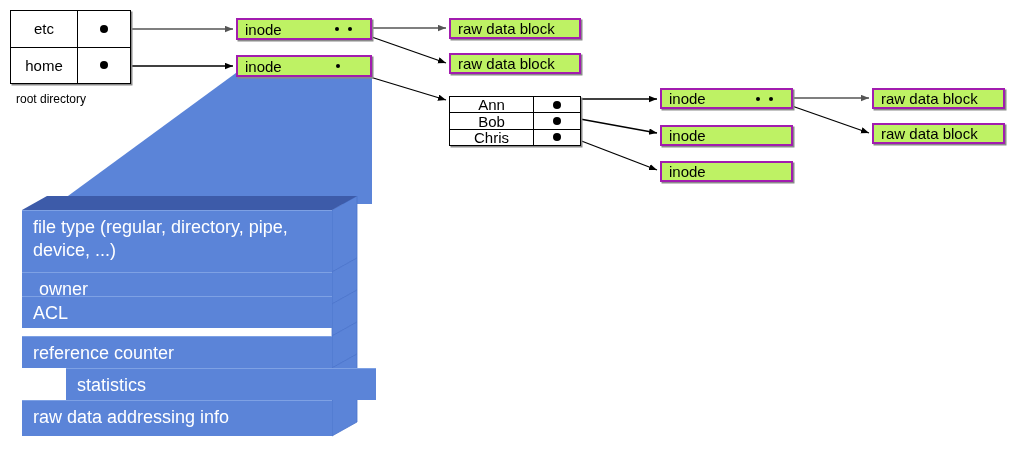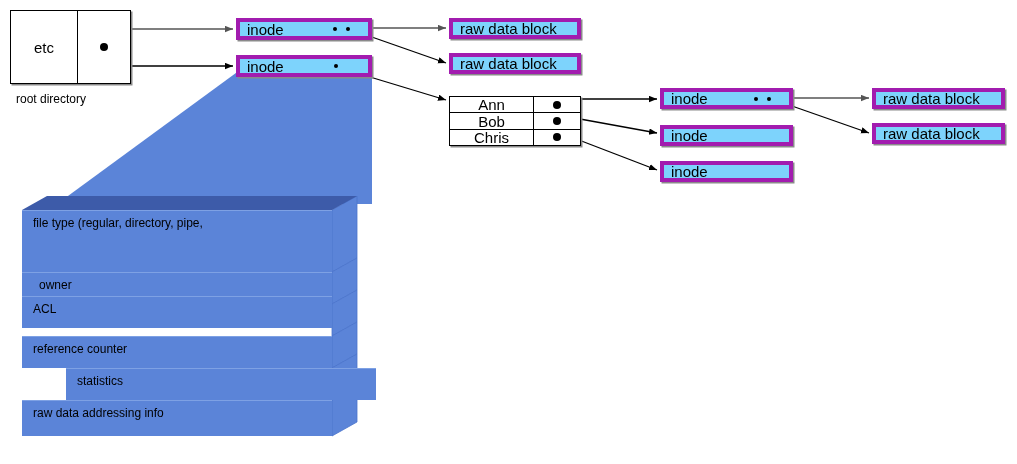--- a/index.html
+++ b/index.html
@@ -23,22 +23,22 @@
   .svg-layer {
     position: absolute;
     left: 0; top: 0;
     width: 1017px;
     height: 464px;
   }
   
   .box {
     position: absolute;
     box-sizing: border-box;
-    background: #7dd3fc;
-    border: 4px solid #a21caf;
+    background: #bef264;
+    border: 2px solid #a21caf;
     box-shadow: 1.5px 1.5px 0 0 #8a8a8a;
     font-size: 15px;
     color: #000000;
     line-height: 1;
     white-space: nowrap;
   }
   .box.lefted {
     display: flex;
     align-items: center;
     padding-left: 7px;
@@ -111,22 +111,22 @@
   
   #inode-detail {
     position: absolute;
   }
   .blk {
     position: absolute;
     left: 0;
     width: 310px;
     box-sizing: border-box;
     background: #5b84d8;
-    color: #000000;
-    font-size: 12px;
+    color: #ffffff;
+    font-size: 18px;
     line-height: 1.25;
     padding: 5px 0 0 11px;
     border-top: 1px solid #7ea1e4;
   }
   .blk .txt { display: block; }
 </style>
 </head>
 <body>
 
 <div id="canvas">
@@ -166,20 +166,26 @@
     <path d="M772,99 L869,133" stroke="#000000" stroke-width="1.3" fill="none" marker-end="url(#arw)"></path>
   </svg>
 
   <div class="dirtable" style="left:10px; top:10px; width:121px; height:74px;">
     <div class="row">
       <div class="name-cell">etc</div>
       <div class="ptr-cell" style="width:52px;">
         <span class="dot big"></span>
       </div>
     </div>
+    <div class="row">
+      <div class="name-cell">home</div>
+      <div class="ptr-cell" style="width:52px;">
+        <span class="dot big"></span>
+      </div>
+    </div>
   </div>
 
   <div class="plain-label" style="left:16px; top:92px;">root directory</div>
 
   <div class="box inode-box" style="left:236px; top:18px; width:136px; height:22px;">
     <span class="inode-label">inode</span>
     <span class="ptr-dots" style="right:18px;">
       <span class="dot"></span>
       <span class="dot"></span>
     </span>
@@ -257,20 +263,21 @@
 
       <polygon points="310,172 335,158 335,190 310,204" fill="#5b84d8" stroke="#4a74cc" stroke-width="0.8"></polygon>
 
       <polygon points="310,204 335,190 335,226 310,240" fill="#5b84d8" stroke="#4a74cc" stroke-width="0.8"></polygon>
 
       <polygon points="0,14 25,0 335,0 310,14" fill="#3d5ba9"></polygon>
     </svg>
 
     <div class="blk" style="top:14px; height:62px;">
       <span class="txt">file type (regular, directory, pipe,</span>
+      <span class="txt">device, ...)</span>
     </div>
 
     <div class="blk" style="top:76px; height:32px;padding-left:17px;">
       <span class="txt">owner</span>
     </div>
 
     <div class="blk" style="top:100px; height:32px;">
       <span class="txt">ACL</span>
     </div>
 

